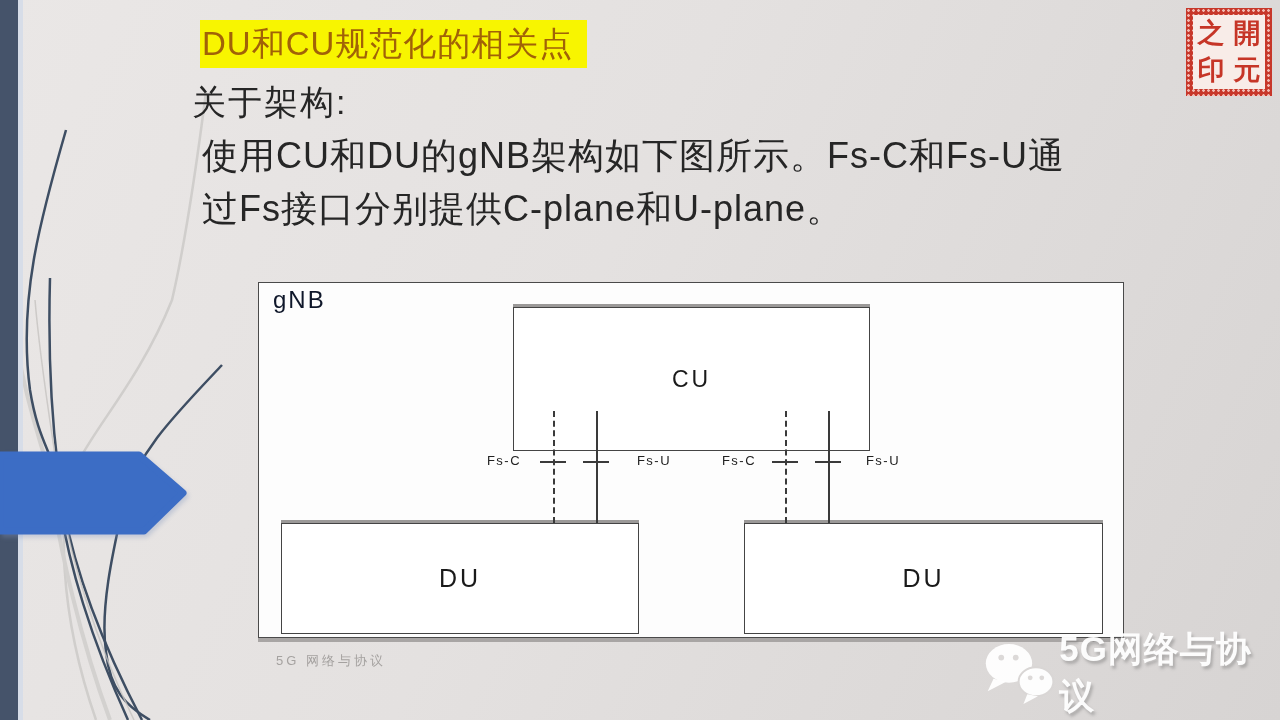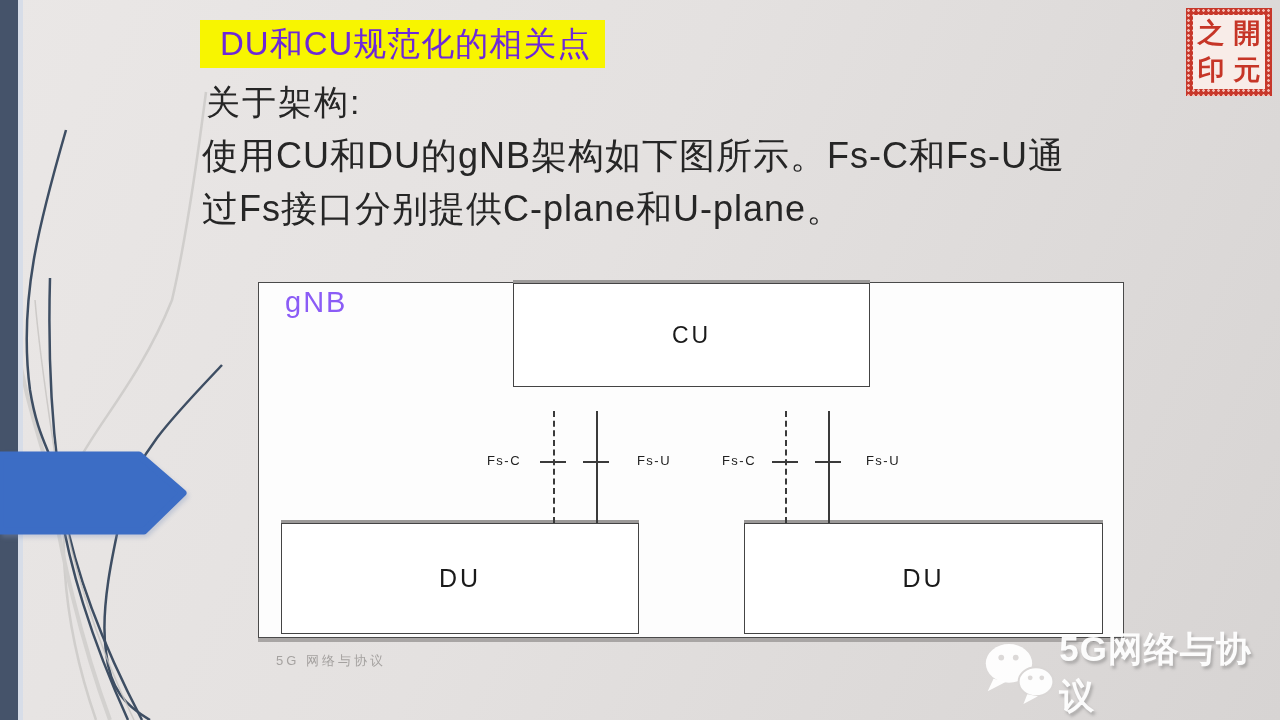--- a/index.html
+++ b/index.html
@@ -8,33 +8,33 @@
     background:linear-gradient(115deg,#eae7e6 0%,#e4e1e0 45%,#d7d4d3 100%);
     font-family:"Liberation Sans",sans-serif;color:#262626;
   }
   
   .wisps{position:absolute;left:0;top:0;}
   .sidebar{position:absolute;left:0;top:0;width:18px;height:720px;background:#45536a;}
   .sidebar-strip{position:absolute;left:18px;top:0;width:5px;height:720px;background:#d7dde8;}
   .arrow-svg{position:absolute;left:0;top:445px;filter:drop-shadow(2px 3px 2px rgba(130,150,190,.35));}
   
   .title-wrap{position:absolute;left:200px;top:20px;}
-  .title{display:inline-block;background:#f8f500;color:#6d28d9;font-size:33px;line-height:48px;padding:0 14px 0 20px;letter-spacing:1px;}
-  .subtitle{position:absolute;left:206px;top:80px;font-size:34px;letter-spacing:2px;}
+  .title{display:inline-block;background:#f8f500;color:#a16207;font-size:33px;line-height:48px;padding:0 14px 0 2px;letter-spacing:1px;}
+  .subtitle{position:absolute;left:192px;top:80px;font-size:34px;letter-spacing:2px;}
   .bodyline{position:absolute;left:202px;font-size:36px;letter-spacing:1px;white-space:nowrap;}
   .line1{top:132px;}
   .line2{top:185px;}
   
   .diagram{position:absolute;left:258px;top:282px;width:866px;height:356px;background:#fdfdfd;
     border:1px solid #4a4a4a;box-sizing:border-box;box-shadow:0 4px 0 0 #a8a5a4;}
-  .gnb-label{position:absolute;left:26px;top:3px;font-size:29px;letter-spacing:2px;color:#8b5cf6;}
+  .gnb-label{position:absolute;left:14px;top:3px;font-size:24px;letter-spacing:2px;color:#0f172a;}
   .dbox{position:absolute;background:#fff;border:1px solid #444;box-sizing:border-box;
     box-shadow:0 -3px 0 0 #9b9998;display:flex;align-items:center;justify-content:center;
     font-size:23px;letter-spacing:3px;color:#1a1a1a;}
-  .cu{left:254px;top:0;width:357px;height:104px;}
+  .cu{left:254px;top:24px;width:357px;height:144px;}
   .du-left{left:22px;top:240px;width:358px;height:111px;font-size:25px;}
   .du-right{left:485px;top:240px;width:359px;height:111px;font-size:25px;}
   .vline{position:absolute;top:128px;height:112px;width:0;}
   .vdash{border-left:2px dashed #3a3a3a;}
   .vsolid{border-left:2px solid #3a3a3a;}
   .tick{position:absolute;top:178px;width:26px;height:2px;background:#3a3a3a;}
   .iface{position:absolute;top:170px;width:70px;text-align:center;font-size:13px;letter-spacing:1.5px;color:#222;}
   
   .seal{position:absolute;left:1186px;top:8px;width:86px;height:88px;background:#c7372a;
     background-image:radial-gradient(circle,rgba(255,228,222,.75) 1px,transparent 1.6px);

